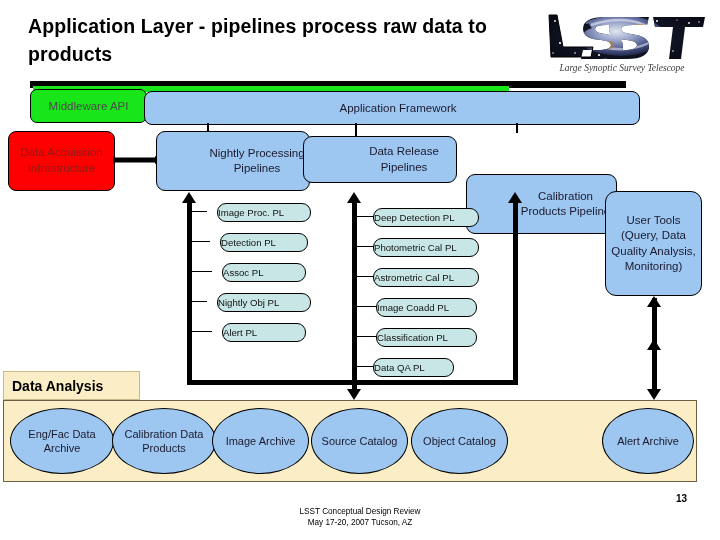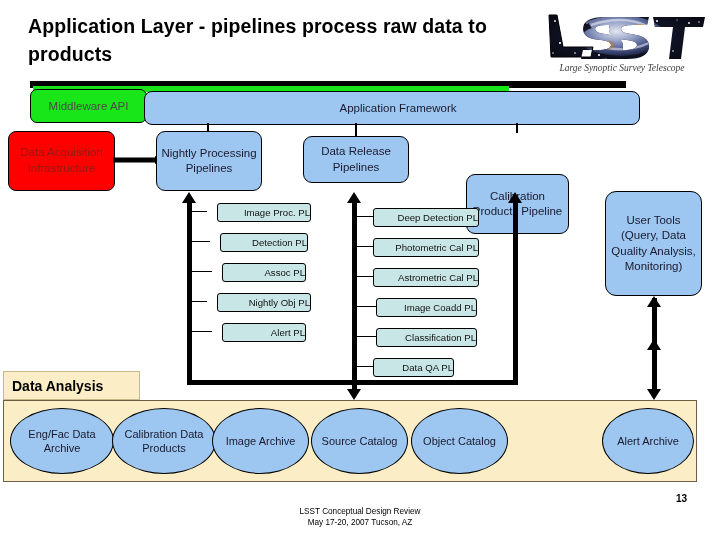--- a/index.html
+++ b/index.html
@@ -45,43 +45,43 @@
     background:#fe0000;border:1.5px solid #000;border-radius:8px;
     display:flex;align-items:center;justify-content:flex-end;text-align:center;
     font-size:11.5px;color:#8d1a18;line-height:1.35;
   }
   .daq-arrow{position:absolute;left:113px;top:156px;width:52px;height:8px;}
 
   
   .pbox{
     position:absolute;background:#9dc6f0;border:1.5px solid #000;border-radius:9px;
     display:flex;align-items:center;justify-content:center;text-align:center;
-    font-size:11.5px;color:#1a1a2e;line-height:1.32;
+    font-size:11.5px;color:#1a1a2e;line-height:1.32;padding-left:48px;
   }
   .pbox.nightly{left:156px;top:131px;width:104px;height:58px;}
   .pbox.release{left:303px;top:136px;width:104px;height:45px;}
   .pbox.calib{left:466px;top:131px;width:101px;height:58px;margin-top:43px;}
 
   
   .conn{position:absolute;width:1.5px;background:#000;}
 
   
   .usertools{
     position:absolute;left:605px;top:191px;width:97px;height:105px;
     background:#9dc6f0;border:1.5px solid #000;border-radius:11px;
     display:flex;align-items:center;justify-content:center;text-align:center;
     font-size:11.5px;color:#1a1a2e;line-height:1.32;padding:0 4px;
     box-sizing:border-box;
   }
 
   
   .pill{
     position:absolute;height:17px;background:#c9e6e6;
-    border:1.3px solid #000;border-radius:3px;
-    display:flex;align-items:center;justify-content:flex-end;
+    border:1.3px solid #000;border-radius:9px;
+    display:flex;align-items:center;justify-content:flex-start;
     font-size:9.6px;color:#111;white-space:nowrap;
   }
   .tick{position:absolute;height:1.3px;background:#000;}
 
   
   .trunk{position:absolute;width:5px;background:#000;}
   .trunkbase{position:absolute;height:5px;background:#000;}
   .arrowhead{position:absolute;width:0;height:0;}
   .ah-up{border-left:7px solid transparent;border-right:7px solid transparent;border-bottom:11px solid #000;}
   .ah-down{border-left:7px solid transparent;border-right:7px solid transparent;border-top:11px solid #000;}

